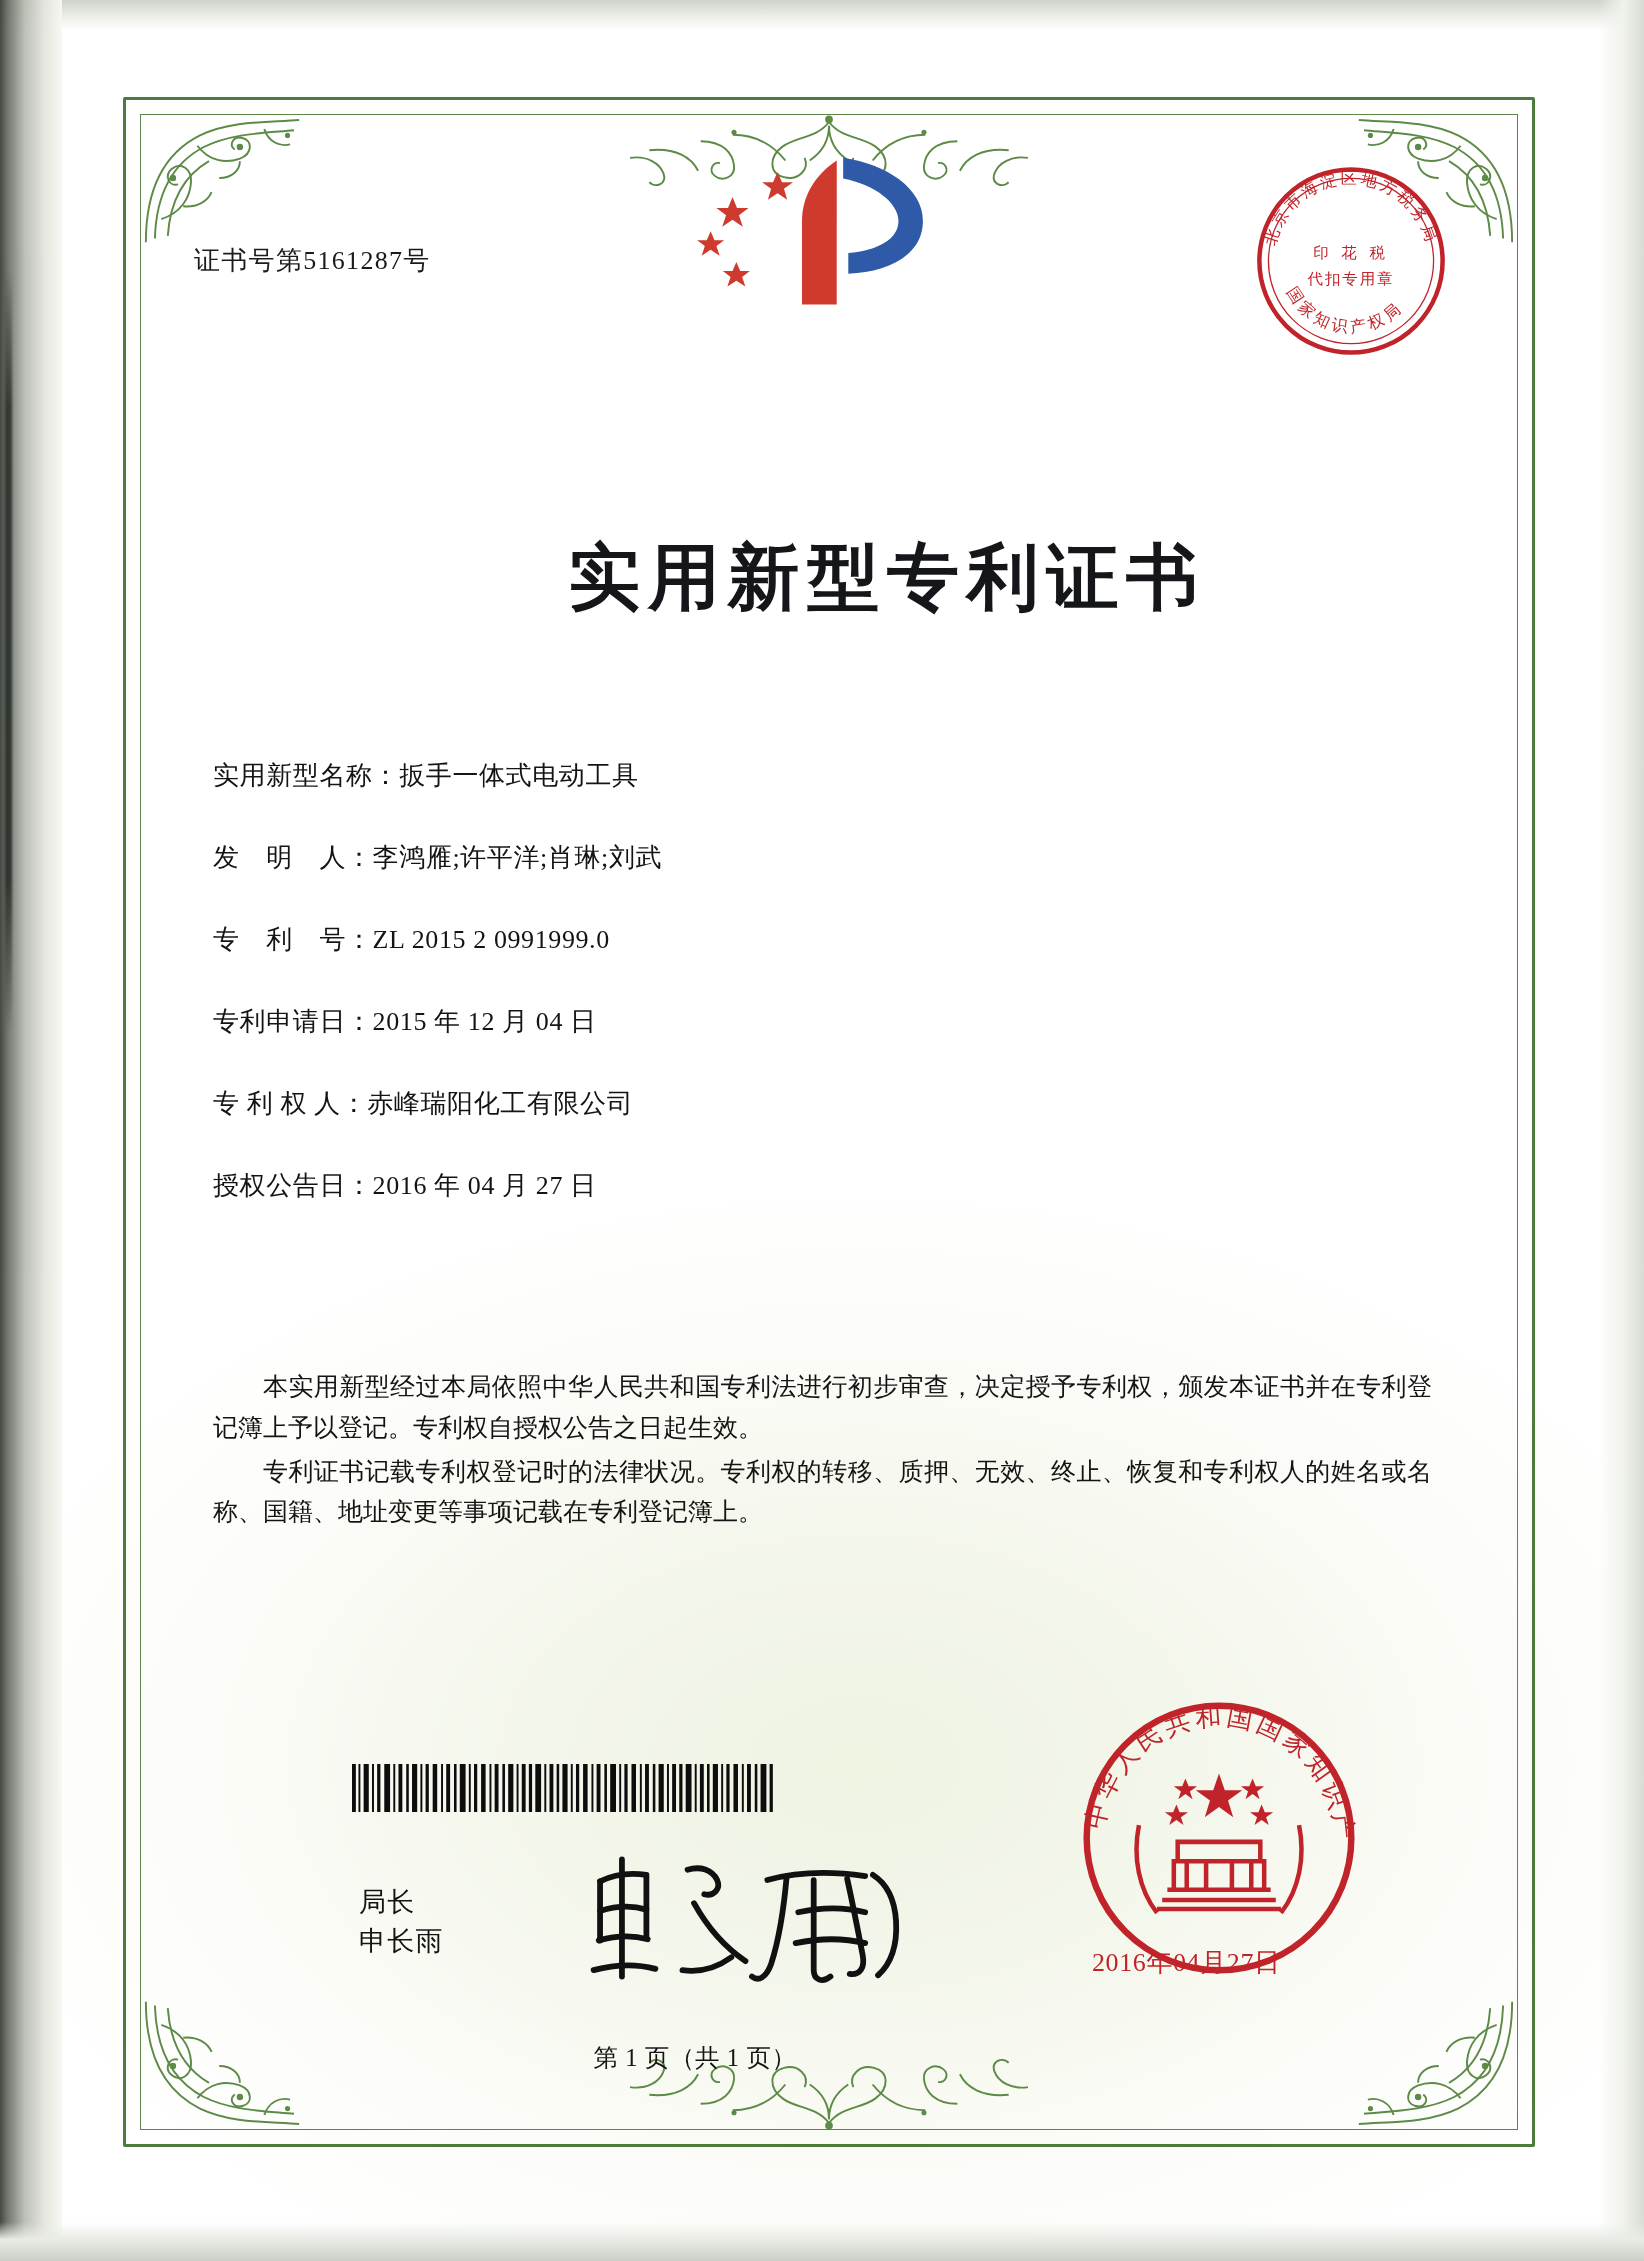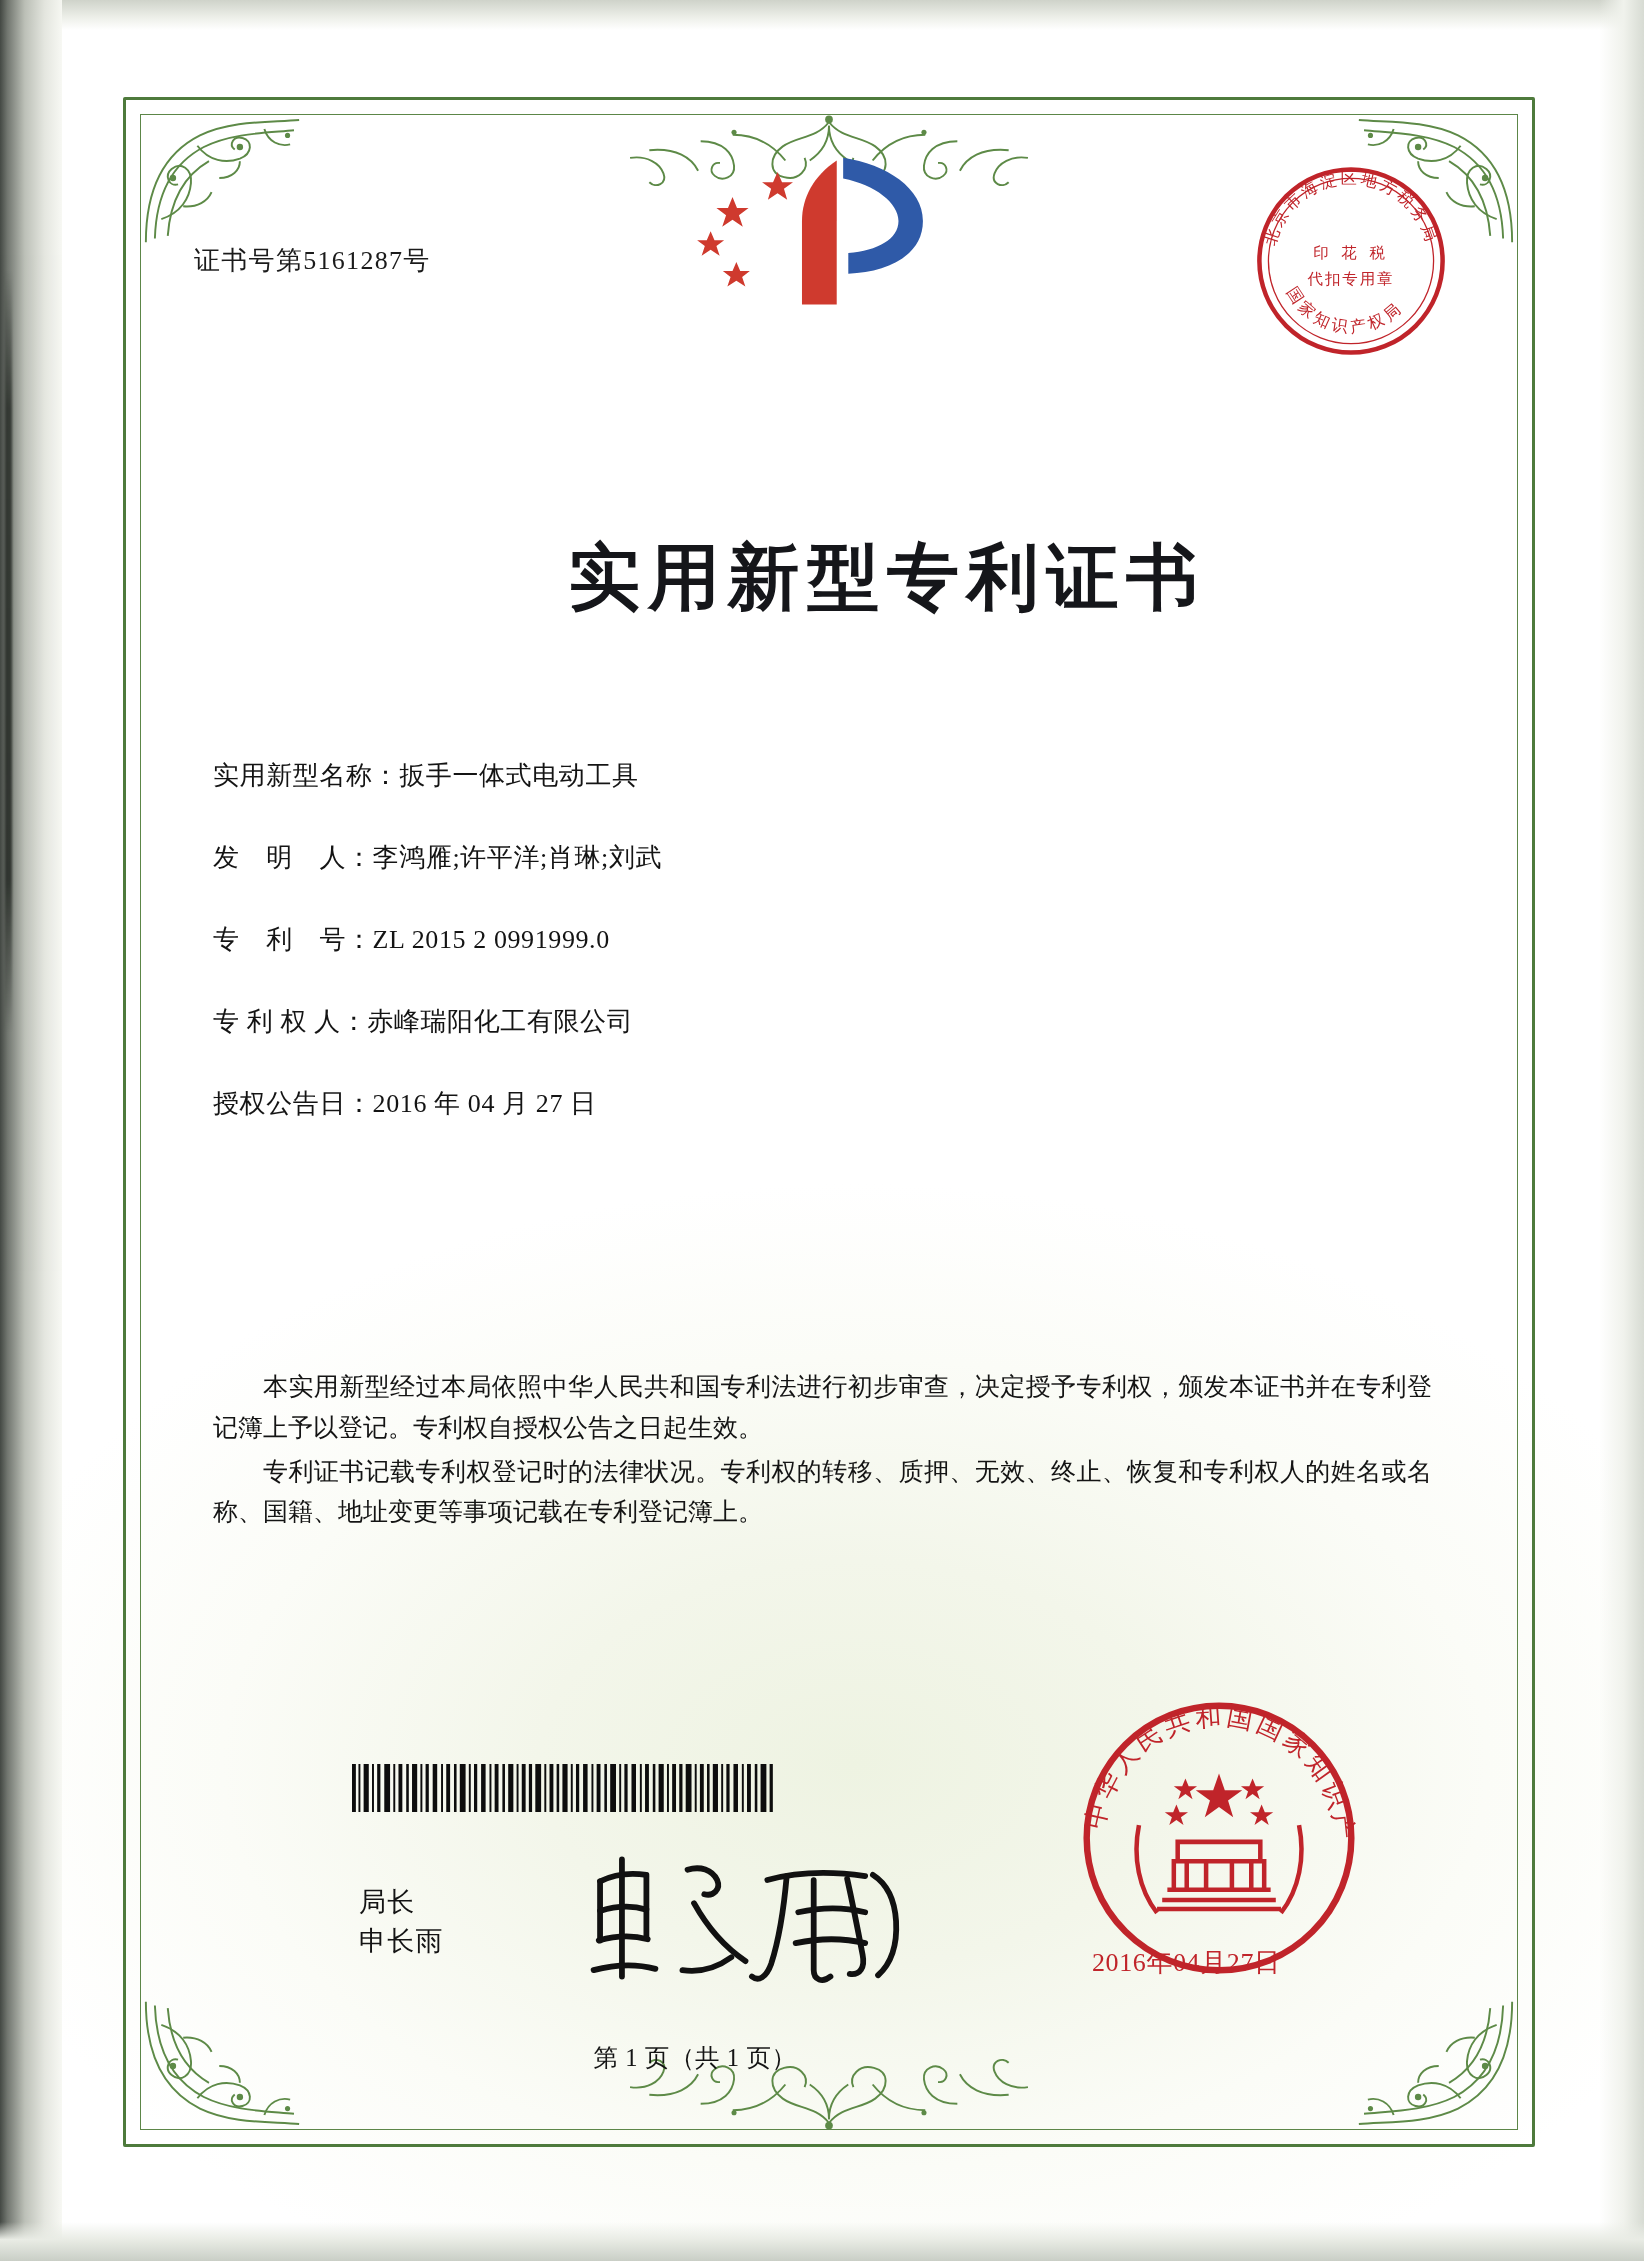--- a/index.html
+++ b/index.html
@@ -408,20 +408,23 @@
 
   <div class="fields">
     <div class="field-row">
       <span class="field-label">实用新型名称：</span><span class="field-value">扳手一体式电动工具</span>
     </div>
     <div class="field-row">
       <span class="field-label">发　明　人：</span><span class="field-value">李鸿雁;许平洋;肖琳;刘武</span>
     </div>
     <div class="field-row">
       <span class="field-label">专　利　号：</span><span class="field-value">ZL 2015 2 0991999.0</span>
+    </div>
+    <div class="field-row">
+      <span class="field-label">专利申请日：</span><span class="field-value">2015 年 12 月 04 日</span>
     </div>
     <div class="field-row">
       <span class="field-label">专 利 权 人：</span><span class="field-value">赤峰瑞阳化工有限公司</span>
     </div>
     <div class="field-row">
       <span class="field-label">授权公告日：</span><span class="field-value">2016 年 04 月 27 日</span>
     </div>
   </div>
 
   <div class="paragraphs">

